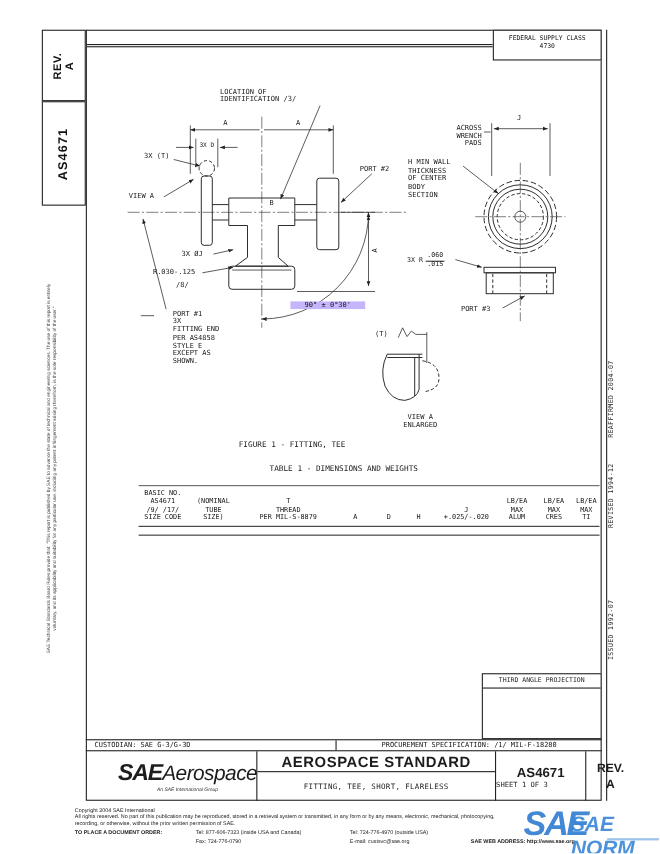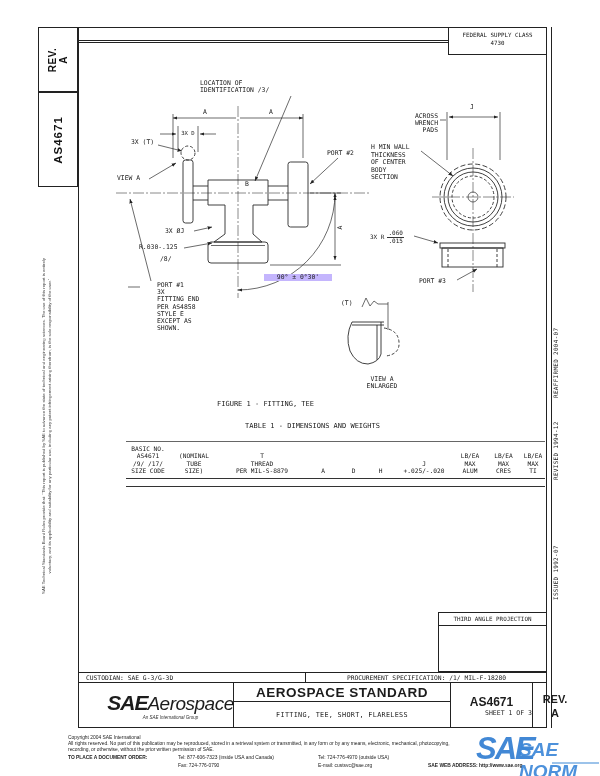--- a/index.html
+++ b/index.html
@@ -31,21 +31,21 @@
   .th{font-size:6.2px;line-height:7.4px;text-align:center;white-space:pre-line;color:#161616;}
   .trow{padding:0;}
   .td{font-size:6.8px;line-height:13px;text-align:center;color:#161616;}
   .tbody{padding:3px 0 4px 0;}
   
   .tb-text{font-size:6.3px;color:#151515;}
   .sans{font-family:"Liberation Sans",sans-serif;}
   .aero-std{font-size:13.5px;font-weight:bold;letter-spacing:.5px;text-align:center;}
   .doc-title{font-size:6.8px;text-align:center;letter-spacing:.3px;}
   .as-num{font-size:12px;font-weight:bold;text-align:center;}
-  .sheet-of{font-size:6.5px;text-align:right;}
+  .sheet-of{font-size:6.5px;text-align:left;}
   .rev-big{font-size:11px;font-weight:bold;text-align:center;line-height:14px;}
   .logo-sae{font-family:"Liberation Sans",sans-serif;font-style:italic;font-weight:900;font-size:21px;letter-spacing:-1px;}
   .logo-aero{font-family:"Liberation Sans",sans-serif;font-style:italic;font-weight:400;font-size:19px;letter-spacing:-.5px;}
   .logo-tag{font-family:"Liberation Sans",sans-serif;font-style:italic;font-size:4.5px;color:#333;}
   
   .ft{position:absolute;font-family:"Liberation Sans",sans-serif;font-size:4.9px;line-height:6px;color:#222;white-space:nowrap;}
   .ftb{font-weight:bold;}
   
   .wm-sae{position:absolute;left:476px;top:731px;font-family:"Liberation Sans",sans-serif;
           font-style:italic;font-weight:900;font-size:31px;color:#2e7cd1;letter-spacing:-2px;opacity:.9;}

